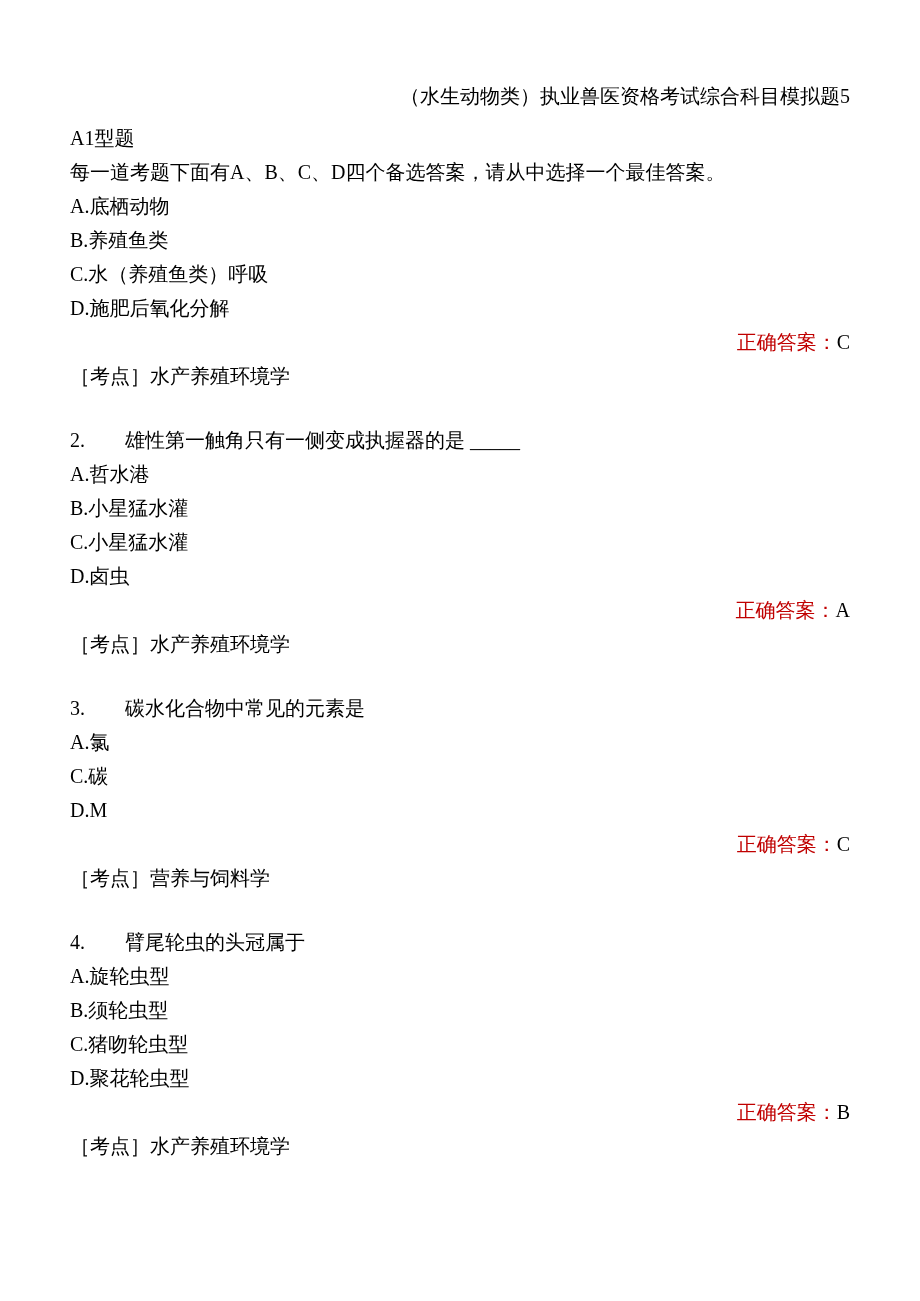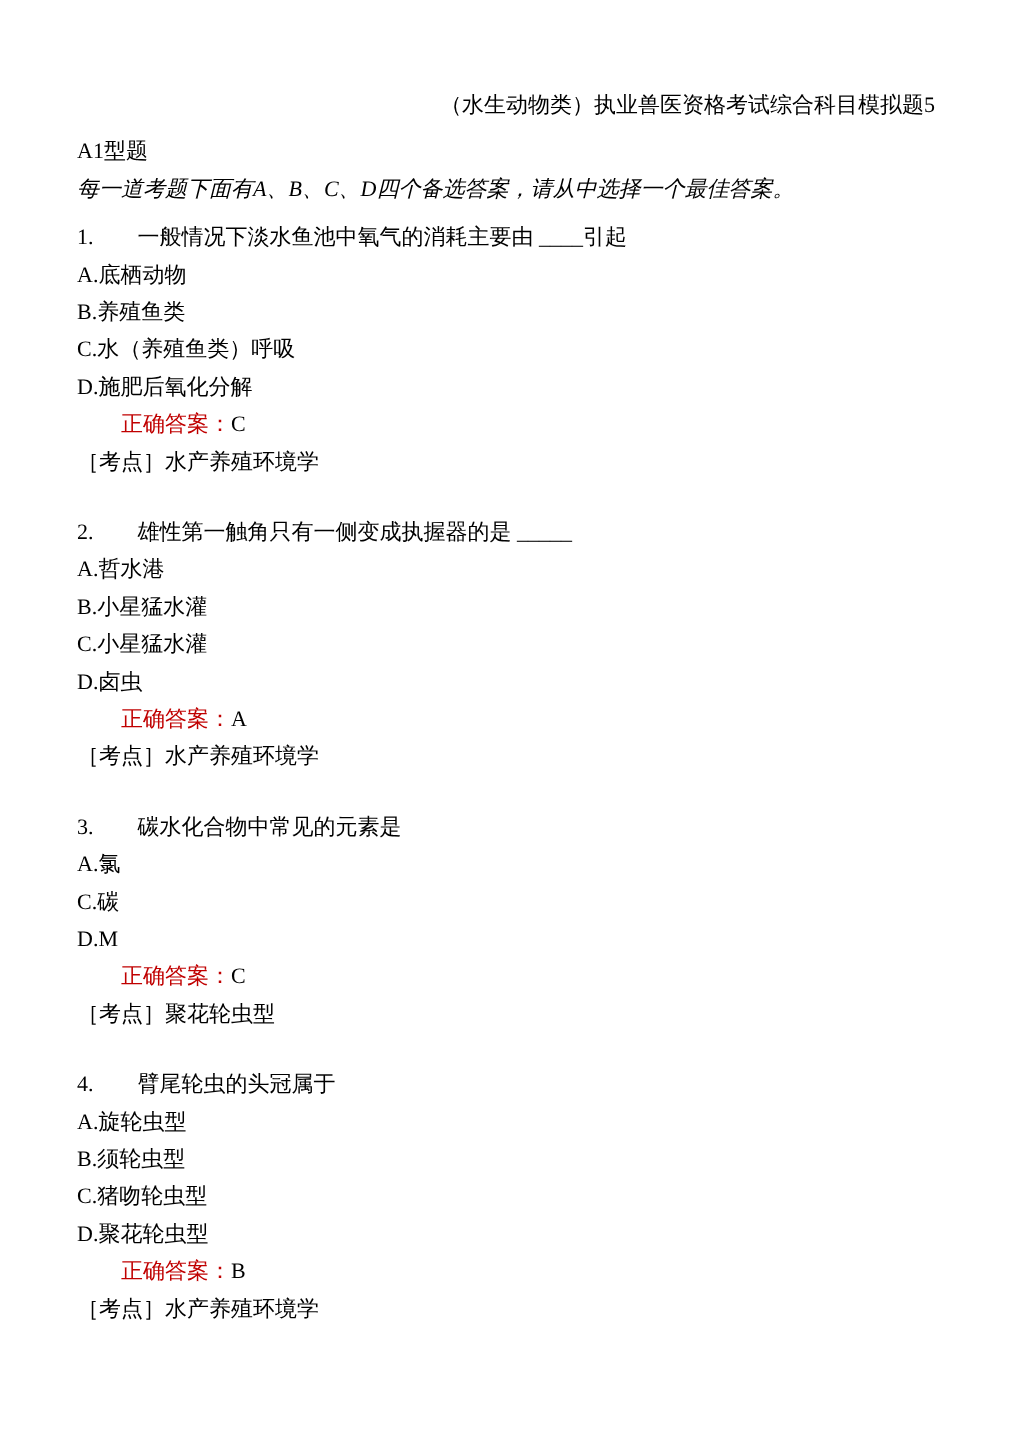--- a/index.html
+++ b/index.html
@@ -15,41 +15,41 @@
   }
   .title {
     text-align: right;
     margin-bottom: 10px;
     padding-left: 120px;
   }
   .section-type {
     margin-bottom: 2px;
   }
   .instruction {
-    margin-bottom: 12px;
-    font-style: italic;
+    margin-bottom: 2px;
   }
   .question-block {
     margin-bottom: 32px;
   }
   .question-block:last-child {
     margin-bottom: 11px;
   }
   .question-text {
     margin-bottom: 2px;
   }
   .q-number {
     display: inline-block;
     min-width: 50px;
   }
   .option {
     margin-bottom: 2px;
   }
   .answer-line {
     margin-bottom: 2px;
+    text-align: right;
   }
   .answer-indent {
     display: inline-block;
     width: 40px;
   }
   .answer-label {
     color: #c00000;
   }
   .topic-line {
     margin-bottom: 2px;
@@ -58,24 +58,20 @@
 </head>
 <body>
 
 <div class="title">（水生动物类）执业兽医资格考试综合科目模拟题5</div>
 
 <div class="section-type">A1型题</div>
 
 <div class="instruction">每一道考题下面有A、B、C、D四个备选答案，请从中选择一个最佳答案。</div>
 
 <div class="question-block">
-  <div class="question-text">
-    <span class="q-number">1.</span>
-    <span>一般情况下淡水鱼池中氧气的消耗主要由 ____引起</span>
-  </div>
   <div class="option">A.底栖动物</div>
   <div class="option">B.养殖鱼类</div>
   <div class="option">C.水（养殖鱼类）呼吸</div>
   <div class="option">D.施肥后氧化分解</div>
   <div class="answer-line">
     <span class="answer-indent"></span><span class="answer-label">正确答案：</span><span>C</span>
   </div>
   <div class="topic-line">
     <span>［考点］</span><span>水产养殖环境学</span>
   </div>
@@ -103,21 +99,21 @@
     <span class="q-number">3.</span>
     <span>碳水化合物中常见的元素是</span>
   </div>
   <div class="option">A.氯</div>
   <div class="option">C.碳</div>
   <div class="option">D.M</div>
   <div class="answer-line">
     <span class="answer-indent"></span><span class="answer-label">正确答案：</span><span>C</span>
   </div>
   <div class="topic-line">
-    <span>［考点］</span><span>聚花轮虫型</span>
+    <span>［考点］</span><span>营养与饲料学</span>
   </div>
 </div>
 
 <div class="question-block">
   <div class="question-text">
     <span class="q-number">4.</span>
     <span>臂尾轮虫的头冠属于</span>
   </div>
   <div class="option">A.旋轮虫型</div>
   <div class="option">B.须轮虫型</div>

